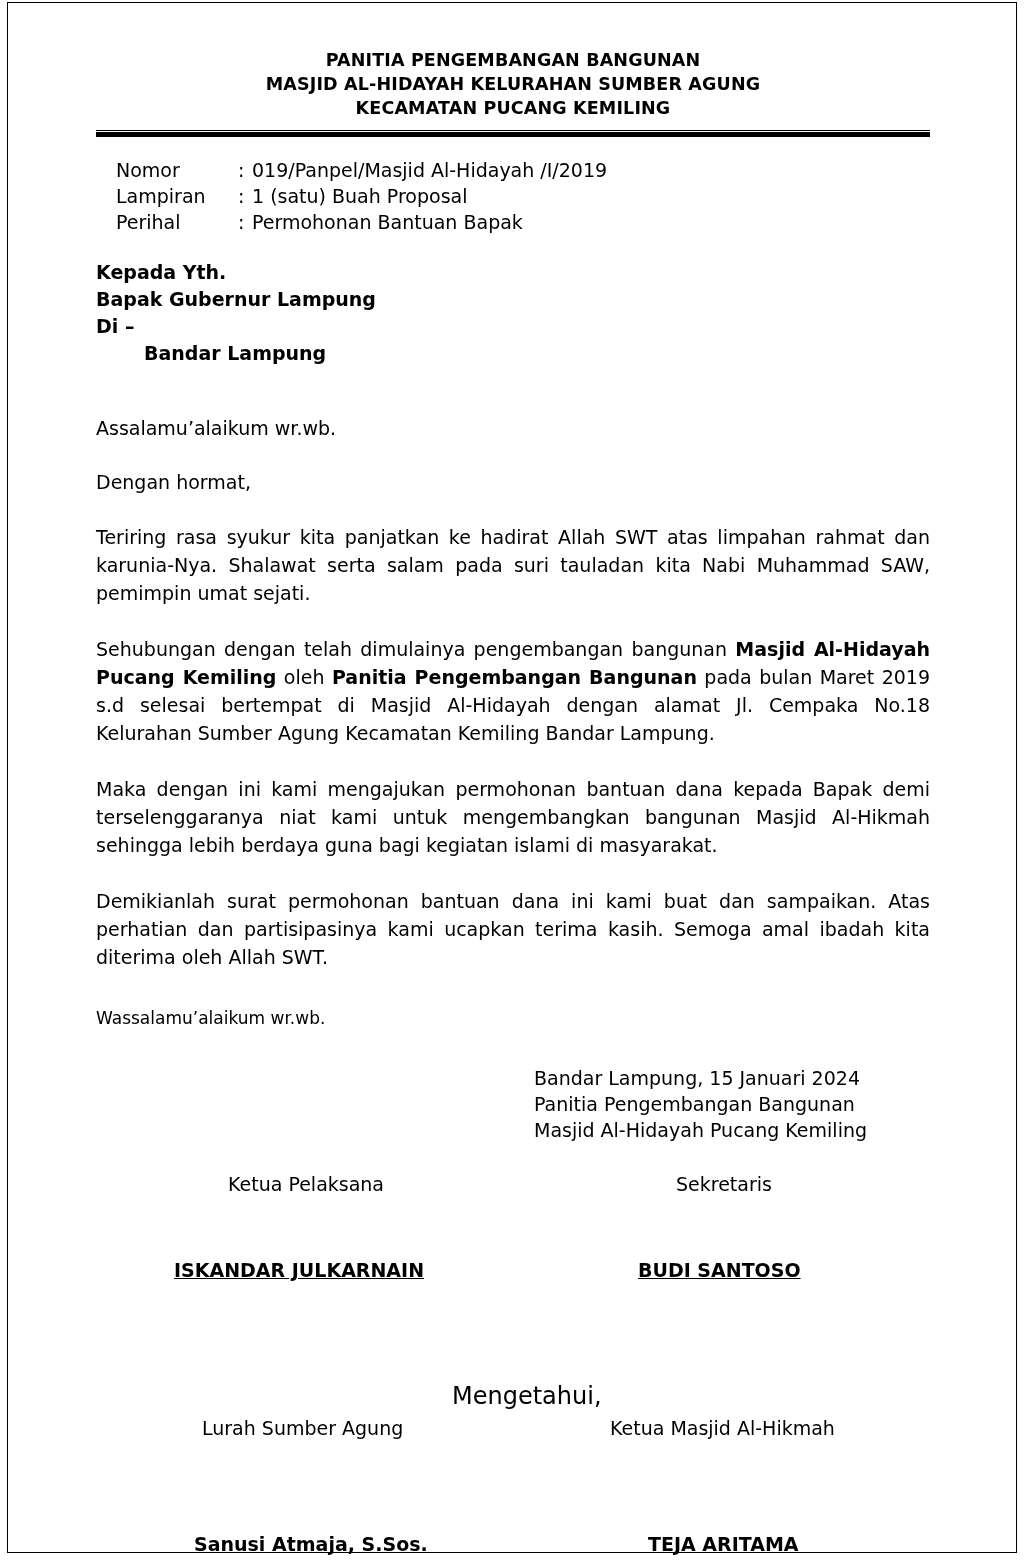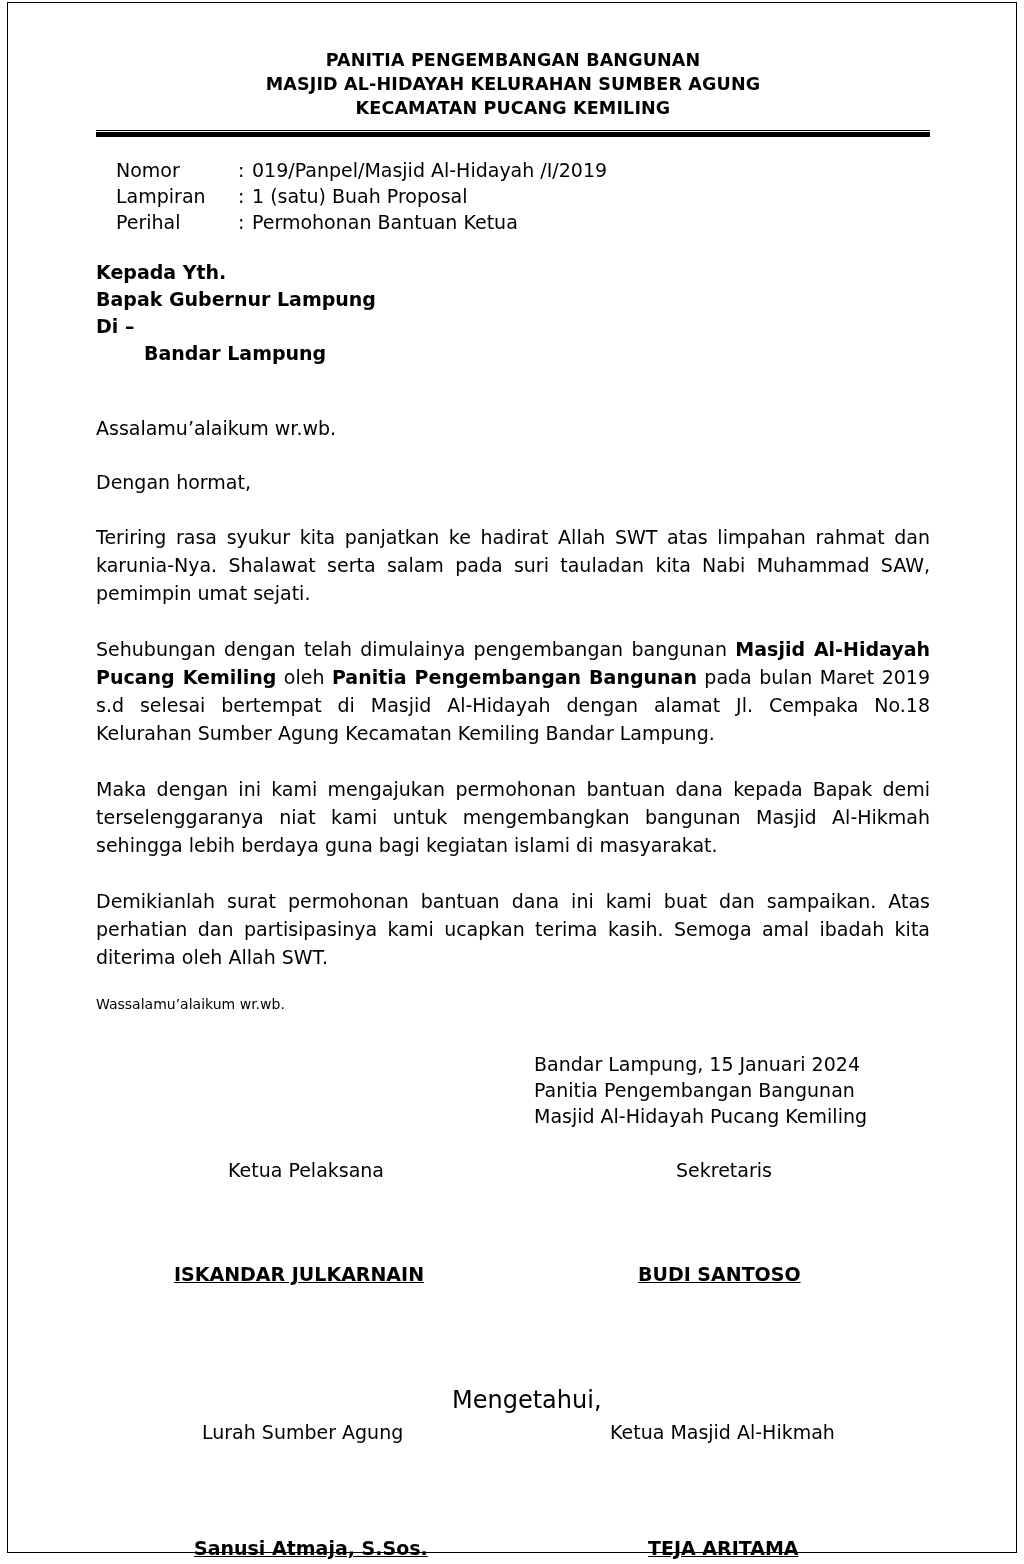--- a/index.html
+++ b/index.html
@@ -98,22 +98,22 @@
   }
   p.body-par {
     margin: 28px 0 0 0;
     font-size: 19px;
     line-height: 28px;
     text-align: justify;
     text-justify: inter-word;
   }
   p.body-par b { font-weight: bold; }
   .closing {
-    margin-top: 20px;
-    font-size: 14px;
+    margin-top: 34px;
+    font-size: 17px;
     line-height: 26px;
   }
 
   
   .sign-place {
     margin-top: 34px;
     padding-left: 438px;
     font-size: 19px;
     line-height: 26px;
   }
@@ -121,21 +121,21 @@
     position: relative;
     margin-top: 30px;
     height: 34px;
     font-size: 19px;
   }
   .role-left  { position: absolute; left: 132px; top: 0; }
   .role-right { position: absolute; left: 580px; top: 0; }
 
   .sign-names {
     position: relative;
-    margin-top: 70px;
+    margin-top: 52px;
     height: 34px;
     font-size: 19px;
     font-weight: bold;
   }
   .sign-names span { text-decoration: underline; }
   .name-left  { position: absolute; left: 78px;  top: 0; }
   .name-right { position: absolute; left: 542px; top: 0; }
 
   .mengetahui {
     margin-top: 90px;
@@ -190,21 +190,21 @@
         <div class="ref-value">019/Panpel/Masjid Al-Hidayah /I/2019</div>
       </div>
       <div class="ref-row">
         <div class="ref-label">Lampiran</div>
         <div class="ref-colon">:</div>
         <div class="ref-value">1 (satu) Buah Proposal</div>
       </div>
       <div class="ref-row">
         <div class="ref-label">Perihal</div>
         <div class="ref-colon">:</div>
-        <div class="ref-value">Permohonan Bantuan Ketua</div>
+        <div class="ref-value">Permohonan Bantuan Bapak</div>
       </div>
     </div>
 
     <div class="addressee">
       <div>Kepada Yth.</div>
       <div>Bapak Gubernur  Lampung</div>
       <div>Di –</div>
       <div class="indent">Bandar Lampung</div>
     </div>
 

